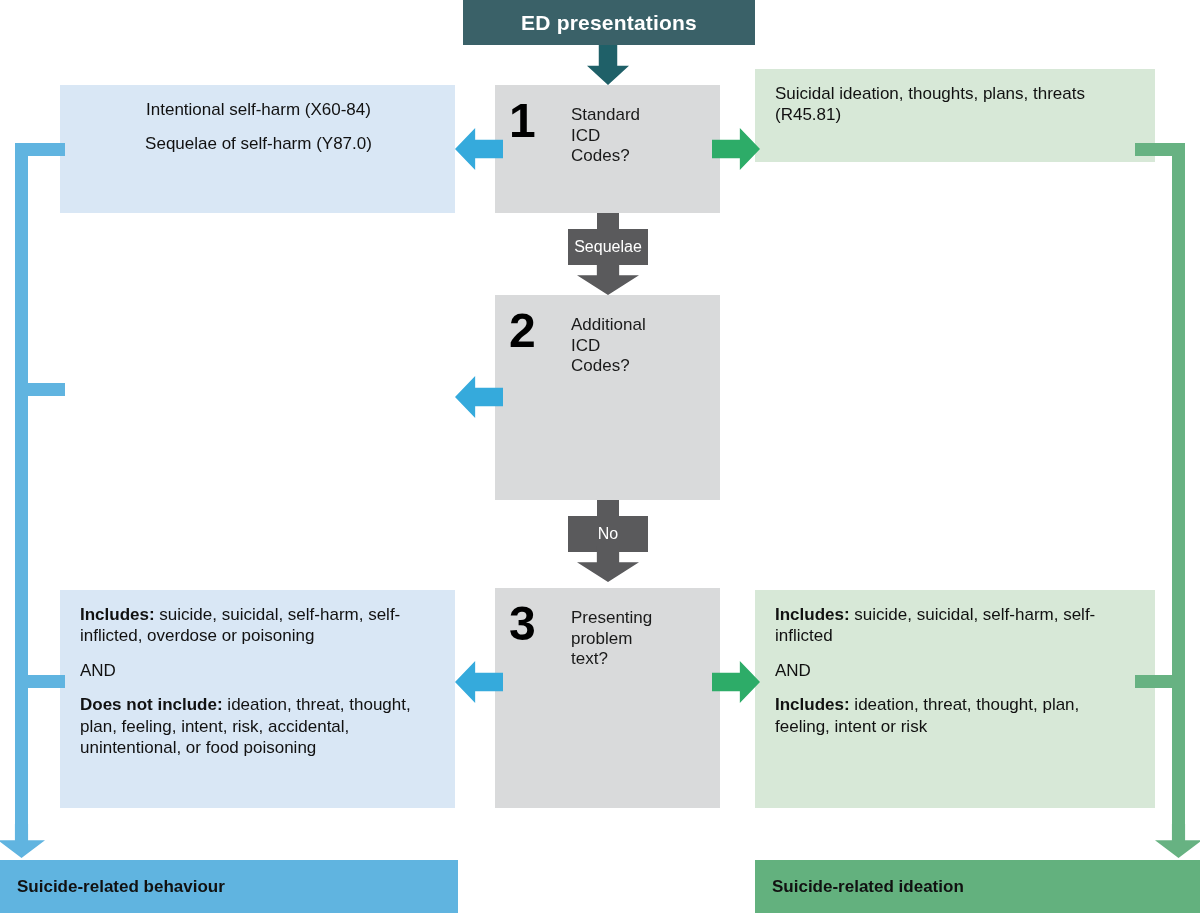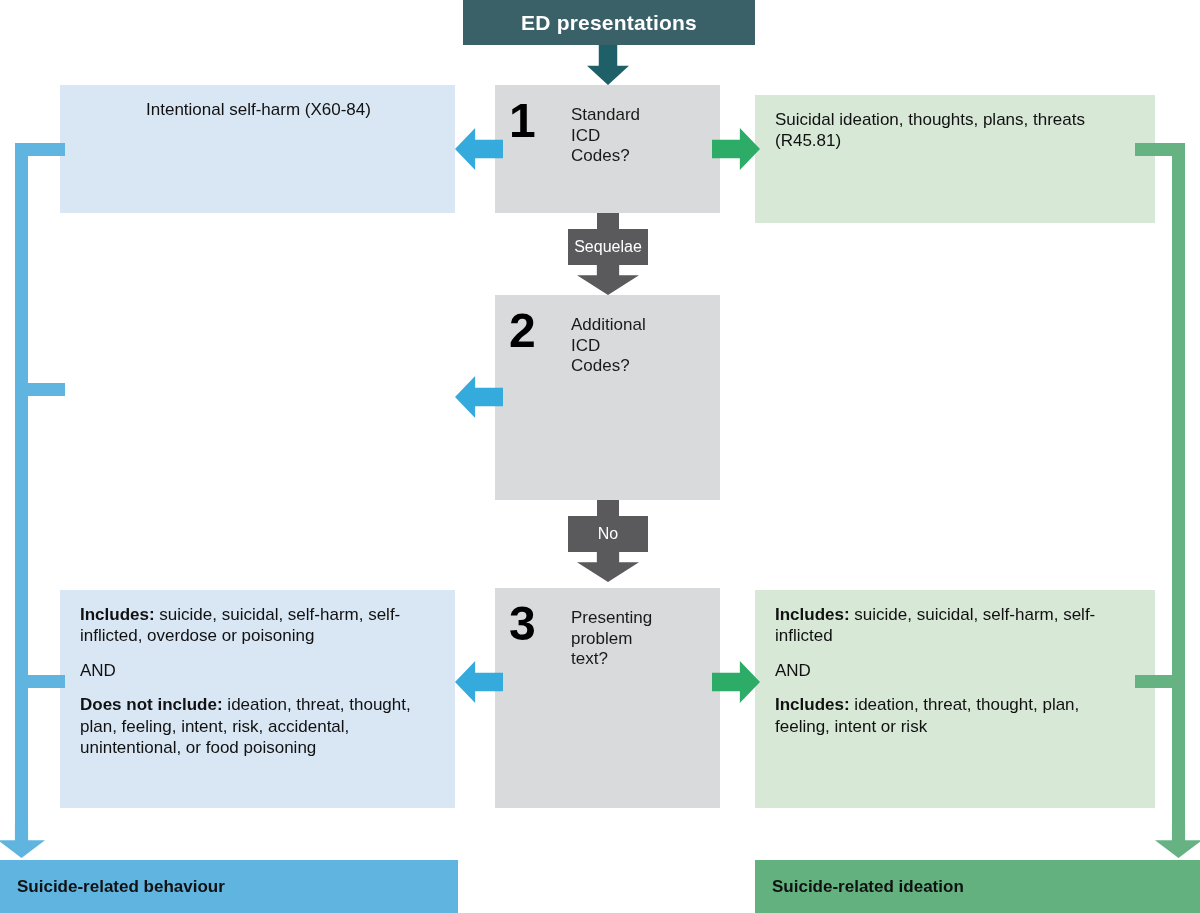--- a/index.html
+++ b/index.html
@@ -109,23 +109,24 @@
     <div class="dec-num">1</div>
     <div class="dec-txt">
       <div>Standard</div>
       <div>ICD</div>
       <div>Codes?</div>
     </div>
   </div>
 
   <div class="abs sidebox blue-box" style="top:85px;height:128px;text-align:center;">
     <p>Intentional self-harm (X60-84)</p>
+    <p>Sequelae of self-harm (Y87.0)</p>
   </div>
 
-  <div class="abs sidebox green-box" style="top:95px;height:128px;">
+  <div class="abs sidebox green-box" style="top:69px;height:93px;">
     <p>Suicidal ideation, thoughts, plans, threats (R45.81)</p>
   </div>
 
   <div class="abs arrow-left" style="left:455px;top:128px;"></div>
   <div class="abs arrow-right" style="left:712px;top:128px;"></div>
 
   <div class="abs conn-stem-top" style="top:213px;"></div>
   <div class="abs conn-label" style="top:229px;">
     <span>Sequelae</span>
   </div>

